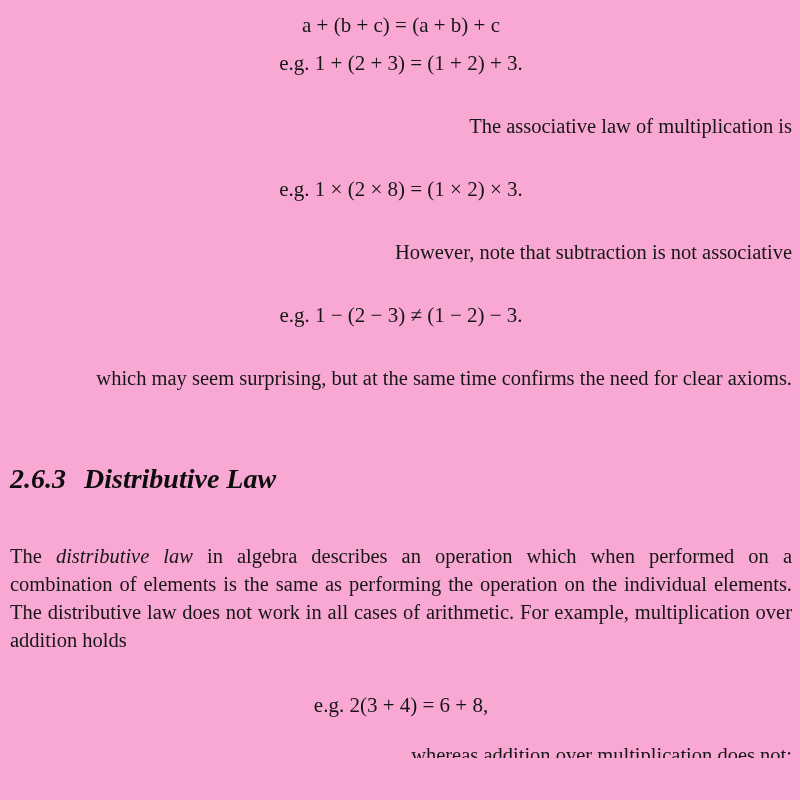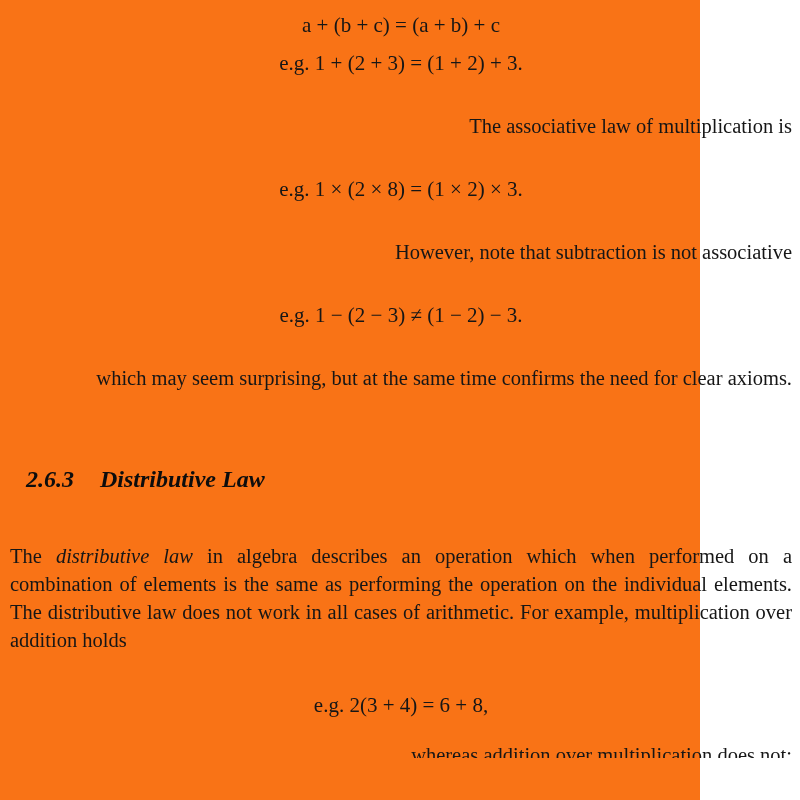--- a/index.html
+++ b/index.html
@@ -10,23 +10,23 @@
     width: 800px;
     height: 800px;
     background: #ffffff;
     font-family: "Liberation Serif", "DejaVu Serif", serif;
     color: #1a1a1a;
     overflow: hidden;
   }
 
   .page {
     position: relative;
-    width: 700px;
+    width: 800px;
     height: 800px;
-    background: #f97316;
+    background: #f9a8d4;
     padding: 0;
     box-sizing: border-box;
   }
 
   .content {
     position: absolute;
     left: 10px;
     top: 0;
     width: 782px;
   }
@@ -61,27 +61,26 @@
   .gap-8  { height: 8px; }
   .gap-10 { height: 10px; }
   .gap-26 { height: 26px; }
   .gap-28 { height: 28px; }
   .gap-34 { height: 34px; }
   .gap-40 { height: 40px; }
   .gap-46 { height: 46px; }
 
   
   .heading {
-    font-size: 24px;
+    font-size: 28px;
     font-weight: bold;
     font-style: italic;
     color: #0d0d0d;
     line-height: 30px;
     white-space: nowrap;
-    margin-left: 16px;
   }
   .heading .num {
     display: inline-block;
     min-width: 74px;
   }
 
   
   .clipped-wrap {
     position: absolute;
     left: 10px;

